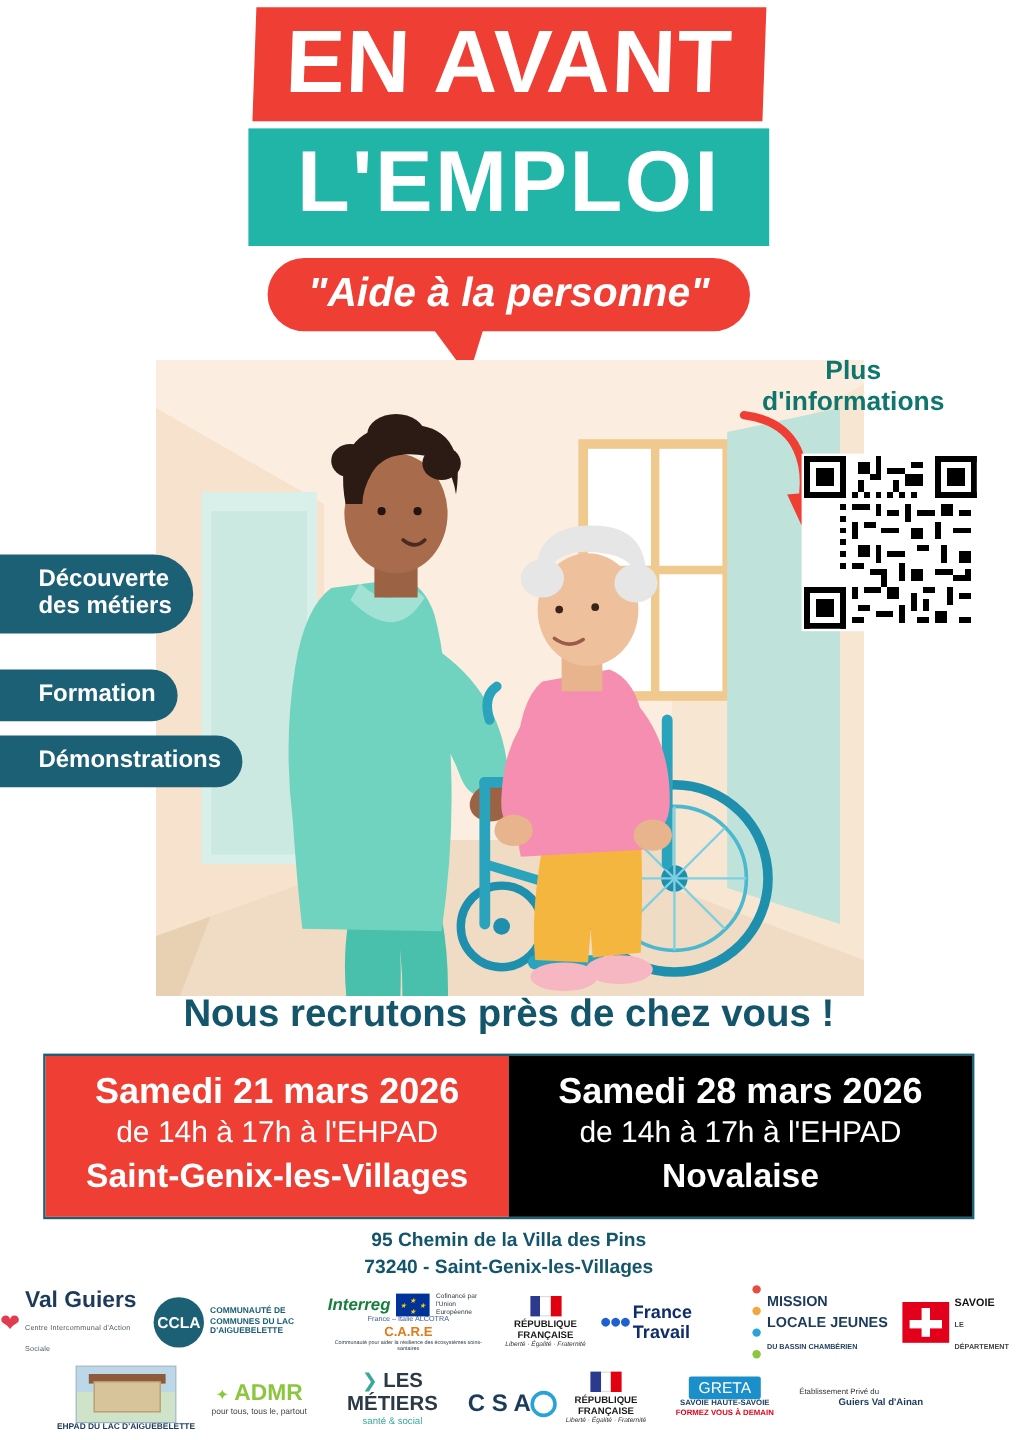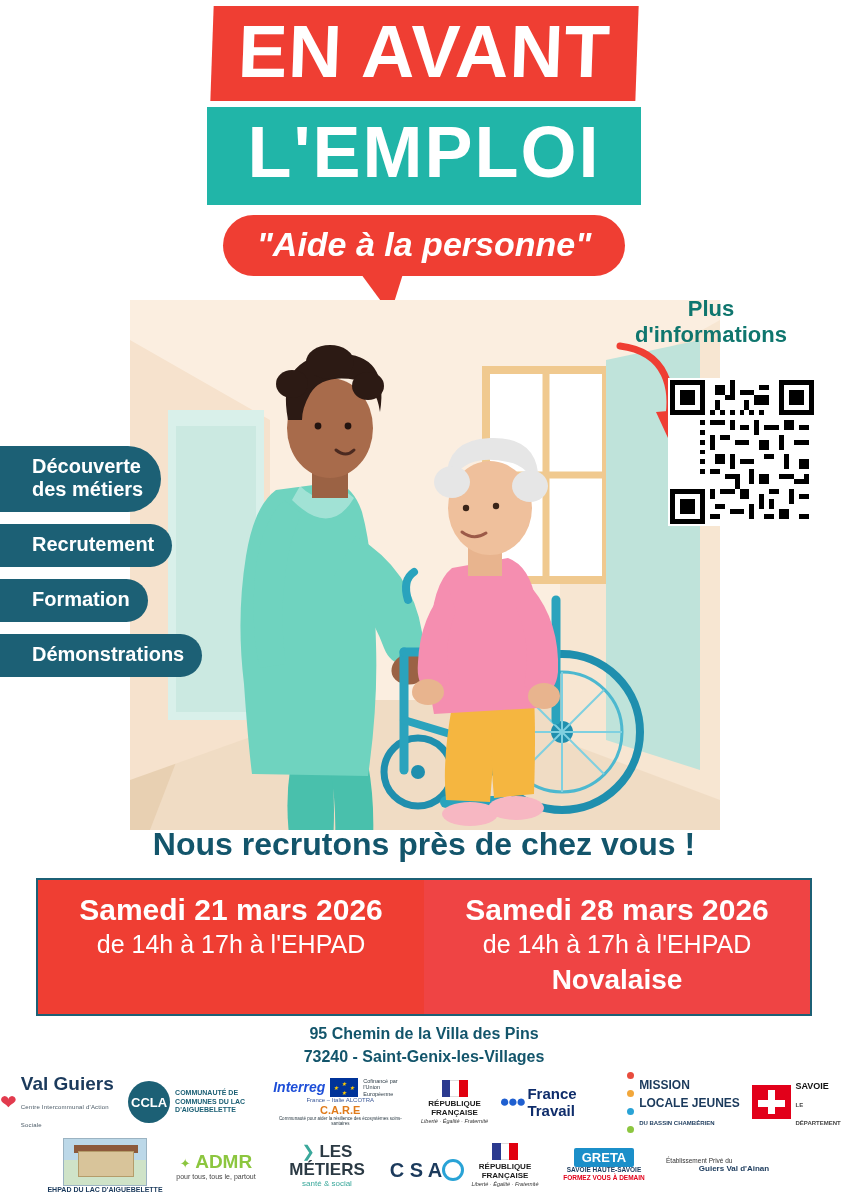--- a/index.html
+++ b/index.html
@@ -96,21 +96,21 @@
   
   .illus {
     position: absolute;
     top: 300px; left: 0; width: 848px; height: 530px;
     overflow: hidden;
   }
 
   
   .tags {
     position: absolute;
-    top: 446px; left: 0;
+    top: 462px; left: 0;
     width: 260px;
   }
   .tag {
     background: #1c6075;
     color: #ffffff;
     font-weight: bold;
     font-size: 20px;
     line-height: 1.15;
     padding: 9px 18px 11px 32px;
     border-top-right-radius: 40px;
@@ -137,21 +137,21 @@
     display: flex;
     border: 2px solid #1c6075;
   }
   .date-box {
     flex: 1;
     text-align: center;
     color: #ffffff;
     padding-top: 12px;
   }
   .date-box.red { background: #ef3e33; }
-  .date-box.teal { background: #ef4444; }
+  .date-box.teal { background: #000000; }
   .date-title { font-size: 30px; font-weight: bold; line-height: 1.2; }
   .date-time { font-size: 25px; line-height: 1.35; font-weight: normal; }
   .date-place { font-size: 28px; font-weight: bold; line-height: 1.3; }
 
   
   .addresses {
     position: absolute;
     top: 1022px; left: 36px;
     width: 776px;
     display: flex;
@@ -180,21 +180,21 @@
   .lg-sub { font-size: 6px; color: #4a5a66; font-weight: normal; letter-spacing: .2px;}
   .heart { color: #e23b4e; font-size: 20px; margin-right: 4px; }
 
   .ccla-circle {
     width: 42px; height: 42px; border-radius: 50%;
     background: #1c6075; color: #fff; font-weight: bold; font-size: 13px;
     display: flex; align-items: center; justify-content: center;
   }
   .ccla-label { font-size: 7px; color: #1c6075; font-weight: bold; line-height: 1.2; margin-left: 5px; width: 86px; }
 
-  .interreg { color: #1d4ed8; font-weight: bold; font-size: 14px; font-style: italic;}
+  .interreg { color: #15803d; font-weight: bold; font-size: 14px; font-style: italic;}
   .eu-flag {
     width: 28px; height: 19px; background: #003399; position: relative;
     display: inline-block; vertical-align: middle;
   }
   .eu-star { position: absolute; color: #ffcc00; font-size: 6px; }
 
   .rf { font-size: 8px; color: #1b1b1b; font-weight: bold; line-height: 1.15; text-align: center; }
   .rf-flag { display: flex; width: 26px; height: 17px; margin: 0 auto 2px auto; }
   .rf-flag i { flex: 1; display: block; }
   .rf-b { background: #2b3a8f; } .rf-w { background: #fff; border-top: 1px solid #ddd; border-bottom: 1px solid #ddd;} .rf-r { background: #e1000f; }
@@ -230,21 +230,21 @@
 
   .admr { color: #8cc63f; font-weight: bold; font-size: 19px; }
   .admr-sub { font-size: 7px; color: #444; }
 
   .metiers { color: #2b3a44; font-weight: bold; font-size: 17px; line-height: 1; }
   .metiers-sub { font-size: 8px; color: #3aa89b; }
 
   .csa { color: #1b3a5c; font-weight: bold; font-size: 20px; }
   .csa-circ { display:inline-block; width: 22px; height: 22px; border-radius: 50%; border: 3px solid #29a3d6; }
 
-  .greta { background: #1b8fc9; color: #fff; font-weight: bold; font-size: 13px; padding: 2px 8px; border-radius: 2px;}
+  .greta { background: #1b8fc9; color: #fff; font-weight: normal; font-size: 13px; padding: 2px 8px; border-radius: 2px;}
   .greta-sub { font-size: 6.5px; color: #1b3a5c; font-weight: bold; line-height: 1.2; }
 
   .ehpad2 { font-size: 8px; color: #1b3a5c; font-weight: bold; line-height: 1.25; text-align: center;}
   .ehpad2-top { font-size: 6.5px; font-weight: normal; color: #333; }
 </style>
 </head>
 <body>
 
 <div class="poster">
 
@@ -448,31 +448,32 @@
         <rect x="8" y="27" width="2" height="1"></rect>
           <rect x="20" y="24" width="1" height="2"></rect>
         <rect x="25" y="20" width="2" height="1"></rect>
           <rect x="13" y="20" width="1" height="2"></rect>
       </g>
     </svg>
   </div>
 
   <div class="tags">
     <div class="tag">Découverte<br>des métiers</div><br>
-    <div class="tag">Recrutement</div><br>
+    <br>
     <div class="tag">Formation</div><br>
     <div class="tag">Démonstrations</div>
   </div>
 
   <div class="recrut">Nous recrutons près de chez vous !</div>
 
   <div class="dates">
     <div class="date-box red">
       <div class="date-title">Samedi 21 mars 2026</div>
       <div class="date-time">de 14h à 17h à l'EHPAD</div>
+      <div class="date-place">Saint-Genix-les-Villages</div>
     </div>
     <div class="date-box teal">
       <div class="date-title">Samedi 28 mars 2026</div>
       <div class="date-time">de 14h à 17h à l'EHPAD</div>
       <div class="date-place">Novalaise</div>
     </div>
   </div>
 
   <div class="addresses">
     <div class="addr">

